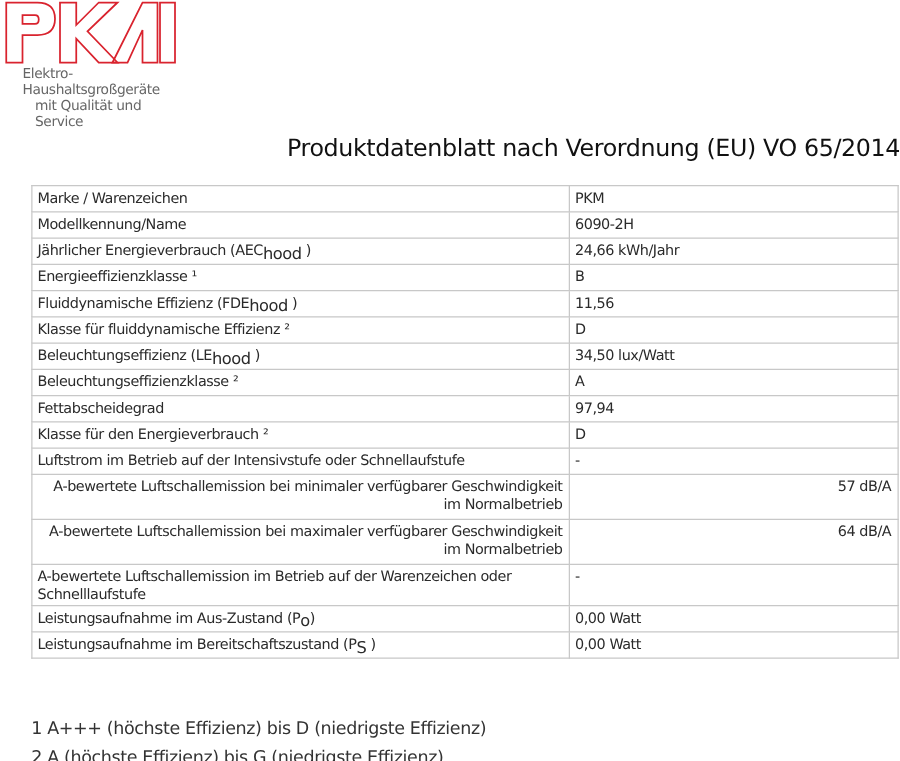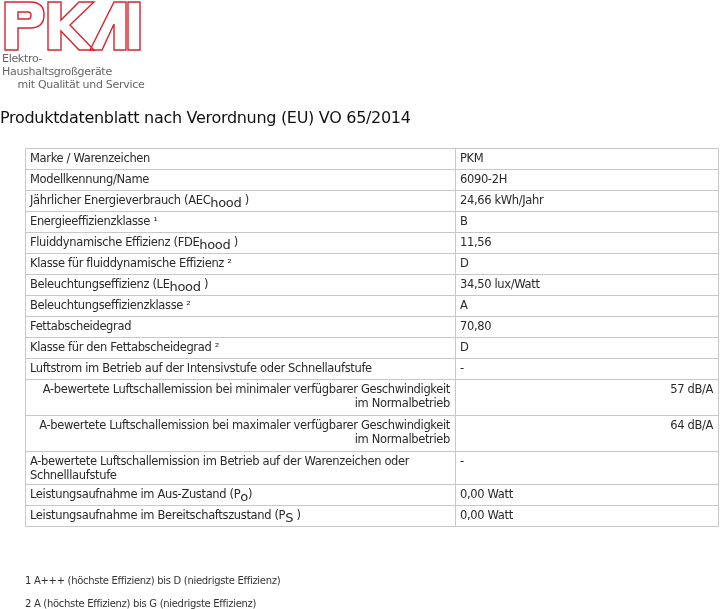--- a/index.html
+++ b/index.html
@@ -1,27 +1,27 @@
 <!DOCTYPE html>
 <html><head>
 <meta charset="utf-8">
 <style>
   html, body { margin:0; padding:0; background:#fff; }
   body { width:720px; height:609px; position:relative; overflow:hidden; font-family:"Liberation Sans", sans-serif; color:#222; }
   .logo { position:absolute; left:0; top:0; width:150px; height:80px; }
   .logo-mark { position:absolute; left:2px; top:0; }
-  .logo-tag { position:absolute; left:2px; top:52px; font-size:11px; line-height:13px; color:#666; font-family:"DejaVu Sans", sans-serif; letter-spacing:-0.3px; }
-  .logo-tag div:last-child { padding-left:10px;text-align:center; }
-  .title { position:absolute; left:0; width:720px; top:108px; text-align:left; font-size:16px; font-family:"DejaVu Sans", sans-serif; color:#111; letter-spacing:-0.3px; }
+  .logo-tag { position:absolute; left:18px; top:52px; font-size:11px; line-height:13px; color:#666; font-family:"DejaVu Sans", sans-serif; letter-spacing:-0.3px; }
+  .logo-tag div:last-child { padding-left:10px; }
+  .title { position:absolute; left:0; width:720px; top:108px; text-align:right; font-size:19px; font-family:"DejaVu Sans", sans-serif; color:#111; letter-spacing:-0.3px; }
   table.sheet { position:absolute; left:25px; top:148px; width:694px; border-collapse:collapse; font-size:11.5px; font-family:"DejaVu Sans", sans-serif; letter-spacing:-0.35px; }
   table.sheet td { border:1px solid #c8c8c8; padding:2px 5px 2px 4px; vertical-align:top; line-height:14px; height:16px; color:#2a2a2a;margin-top:17px; }
   table.sheet td.lbl { width:420px; }
   table.sheet tr.tall td { height:31px;text-align:right; }
   sub { font-size:13px; line-height:0; vertical-align:-3px; }
-  .foot { position:absolute; left:25px; font-size:10px; color:#333; font-family:"DejaVu Sans", sans-serif; letter-spacing:-0.3px; }
+  .foot { position:absolute; left:25px; font-size:14px; color:#333; font-family:"DejaVu Sans", sans-serif; letter-spacing:-0.3px; }
 </style>
 </head>
 <body>
 
 <div class="logo">
   <svg class="logo-mark" width="140" height="52" viewBox="0 0 140 52">
     <g fill="none" stroke="#d9232e" stroke-width="1.4">
       <path d="M3 2 H28 Q42 2 42 15 Q42 28 28 28 H16 V50 H3 Z M16 12 V19 H26 Q29 19 29 15.5 Q29 12 26 12 Z"></path>
       <path d="M46 2 H59 V20 L77 2 H92 L68 25 L92 50 H77 L59 31 V50 H46 Z"></path>
       <path d="M88 50 L112 2 H124 V50 H112 V24 L100 50 Z M126 2 H138 V50 H126 Z"></path>
@@ -64,24 +64,24 @@
       <tr>
         <td class="lbl"><span>Beleuchtungseffizienz  (LE</span><sub>hood</sub><span> )</span></td>
         <td>34,50 lux/Watt</td>
       </tr>
       <tr>
         <td class="lbl"><span>Beleuchtungseffizienzklasse ²</span></td>
         <td>A</td>
       </tr>
       <tr>
         <td class="lbl"><span>Fettabscheidegrad</span></td>
-        <td>70,80</td>
+        <td>97,94</td>
       </tr>
       <tr>
-        <td class="lbl"><span>Klasse für den Fettabscheidegrad ²</span></td>
+        <td class="lbl"><span>Klasse für den Energieverbrauch ²</span></td>
         <td>D</td>
       </tr>
       <tr>
         <td class="lbl"><span>Luftstrom im Betrieb auf der Intensivstufe oder Schnellaufstufe</span></td>
         <td>-</td>
       </tr>
       <tr class="tall">
         <td class="lbl"><span>A-bewertete Luftschallemission bei minimaler verfügbarer Geschwindigkeit</span><br><span>im Normalbetrieb</span></td>
         <td>57 dB/A</td>
       </tr>

